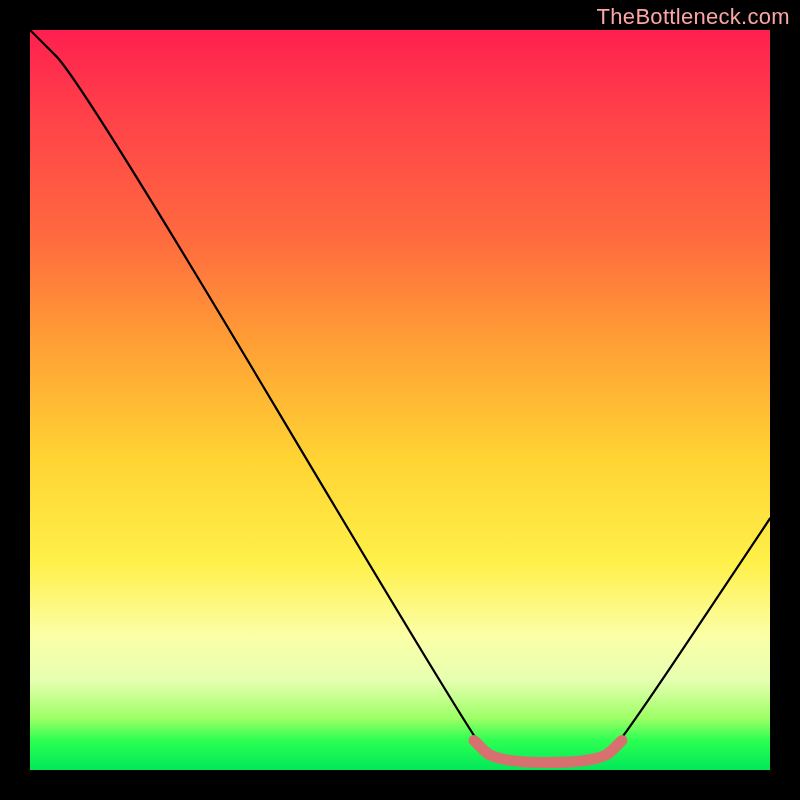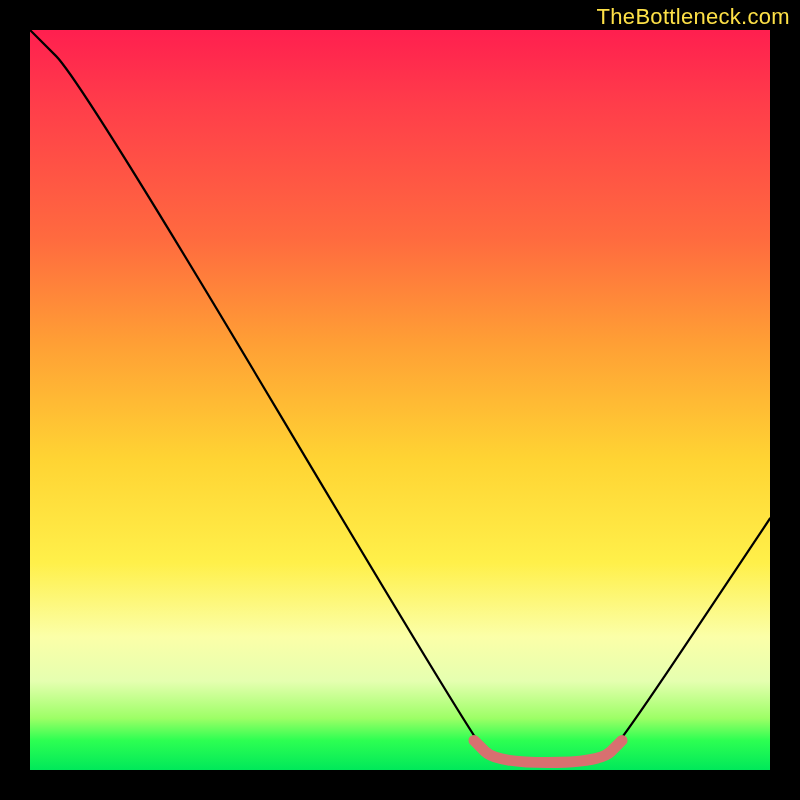--- a/index.html
+++ b/index.html
@@ -13,21 +13,21 @@
   .stage {
     position: relative;
     width: 800px;
     height: 800px;
     background: #000;
   }
   .watermark {
     position: absolute;
     top: 4px;
     right: 10px;
-    color: #fde047;
+    color: #fca5a5;
     font-size: 22px;
     font-weight: 500;
     letter-spacing: 0.3px;
     user-select: none;
   }
   .plot {
     position: absolute;
     left: 30px;
     top: 30px;
     width: 740px;

